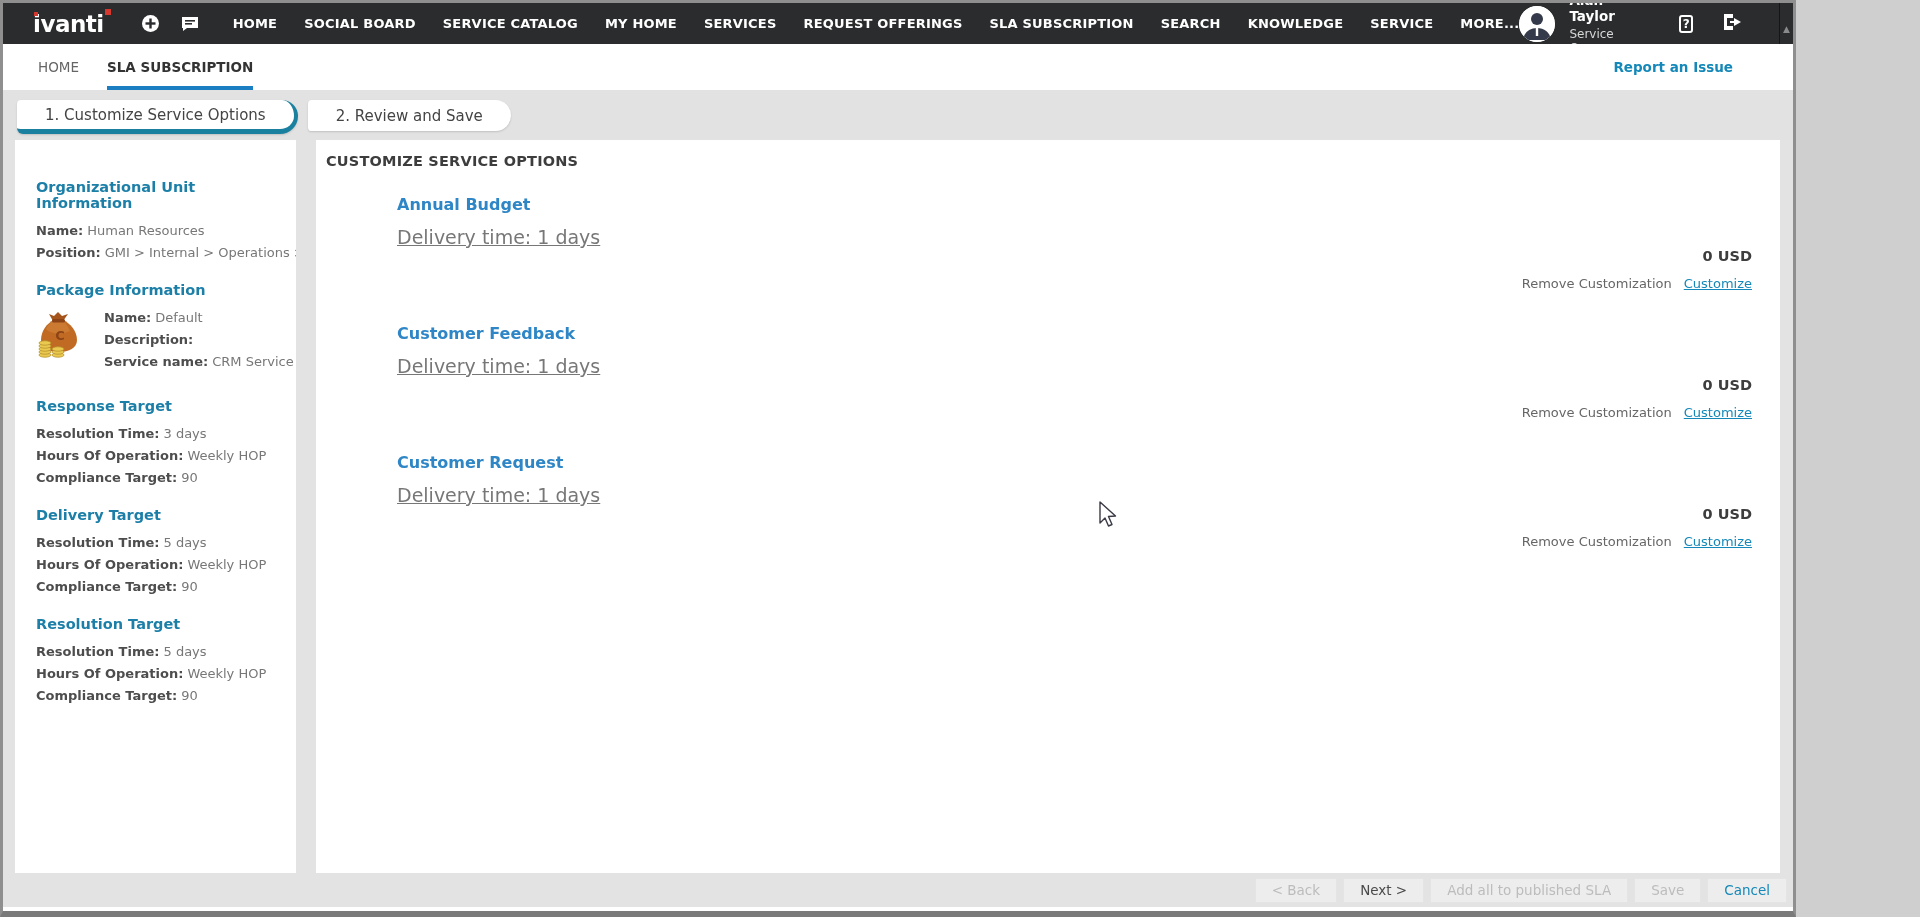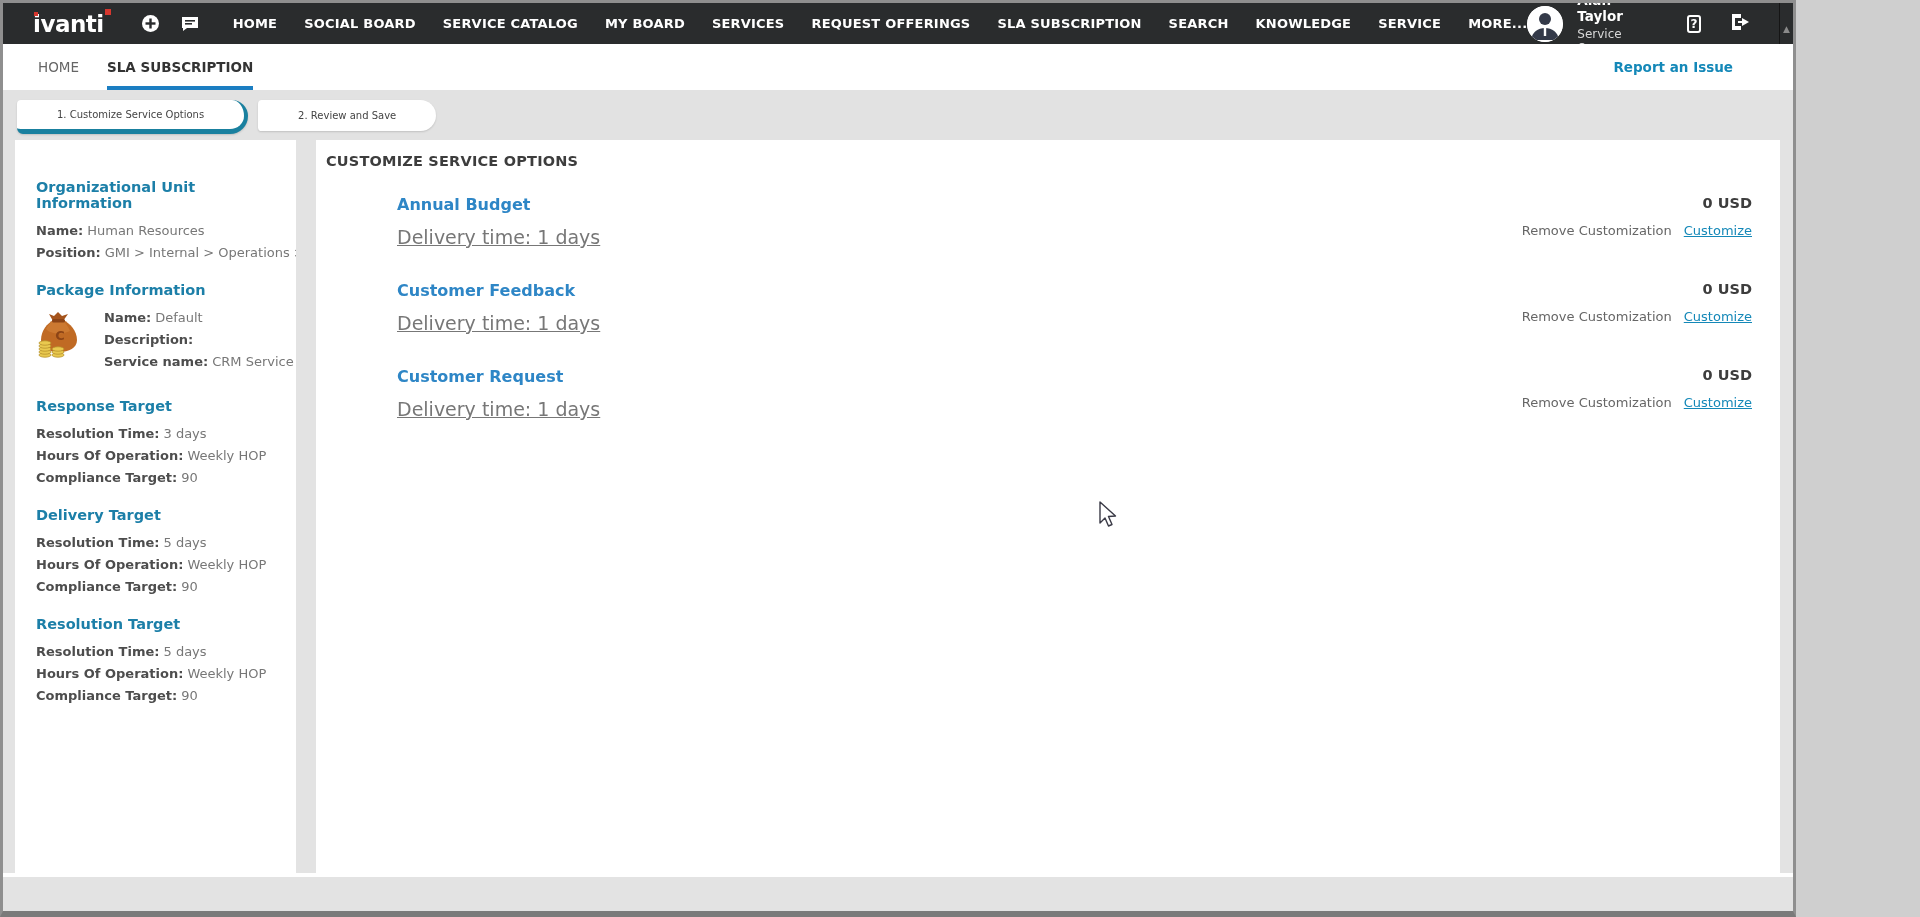--- a/index.html
+++ b/index.html
@@ -28,39 +28,39 @@
 
   
   .tabbar { position:relative; height:46px; background:#fff; display:flex; align-items:center; padding:0 60px 0 35px; }
   .tab { font-size:13.5px; color:#666; margin-right:28px; cursor:pointer; position:relative; height:100%; display:flex; align-items:center; }
   .tab.active { color:#333; font-weight:700; }
   .tab.active::after { content:""; position:absolute; left:0; right:0; bottom:0; height:4px; background:#1b7ec2; }
   .report-link { margin-left:auto; color:#1488b8; font-size:13.5px; font-weight:700; cursor:pointer; }
 
   
   .wizardbar { height:50px; background:#e2e2e2; display:flex; align-items:flex-start; padding:10px 0 0 14px; }
-  .step { height:31px; background:#fff; font-size:10px; color:#444; display:flex; align-items:center;
-          padding:0 40px; border-radius:4px 16px 16px 4px; margin-right:10px; box-shadow:0 1px 2px rgba(0,0,0,.15); cursor:pointer; }
+  .step { height:31px; background:#fff; font-size:15px; color:#444; display:flex; align-items:center;
+          padding:0 28px; border-radius:4px 16px 16px 4px; margin-right:10px; box-shadow:0 1px 2px rgba(0,0,0,.15); cursor:pointer; }
   .step.active { border-bottom:5px solid #19809f; border-right:4px solid #19809f; height:34px;
                  border-radius:4px 16px 18px 6px; }
 
   
   .content { display:flex; height:733px; background:#e3e3e3; }
   .sidebar { width:281px; margin-left:12px; background:#fff; padding:39px 12px 0 21px; overflow:hidden; }
   .sb-title { color:#1c7fa8; font-size:14.5px; font-weight:700; margin-bottom:12px; }
   .sb-section { margin-bottom:22px; }
   .sb-row { font-size:13px; color:#777; margin-bottom:7px; white-space:nowrap; }
   .sb-row b { color:#4d4d4d; font-weight:700; margin-right:4px; }
   .pkg-row { display:flex; }
   .pkg-icon { width:46px; height:48px; margin-right:22px; flex:0 0 auto; }
 
   .main { flex:1; background:#fff; margin:0 13px 0 20px; padding:13px 28px 0 10px; }
   .main-title { color:#3d3d3d; font-size:14.5px; font-weight:700; letter-spacing:0.2px; }
   .options { margin-top:26px; }
-  .option { display:flex; justify-content:space-between; margin-bottom:33px; }
+  .option { display:flex; justify-content:space-between; margin-bottom:33px;flex-direction:column; }
   .opt-left { margin-left:71px; }
   .opt-name { color:#2e86c6; font-size:16px; font-weight:700; cursor:pointer; }
   .opt-delivery { color:#777; font-size:19px; margin-top:12px;text-decoration:underline; }
   .opt-right { text-align:right; }
   .opt-price { color:#3d3d3d; font-size:14.5px; font-weight:700; }
   .opt-links { margin-top:12px; font-size:13px; }
   .remove-link { color:#666; margin-right:12px; cursor:pointer; }
   .customize-link { color:#1488b8; text-decoration:underline; cursor:pointer; }
 
   
@@ -93,21 +93,21 @@
           <path d="M1 1h16v11H6l-4 3v-3H1z" fill="#fff"></path>
           <rect x="4" y="4" width="10" height="1.6" fill="#2a2c2d"></rect>
           <rect x="4" y="7" width="7" height="1.6" fill="#2a2c2d"></rect>
         </svg>
     </span>
 
     <div class="menu">
       <span class="menu-item">HOME</span>
       <span class="menu-item">SOCIAL BOARD</span>
       <span class="menu-item">SERVICE CATALOG</span>
-      <span class="menu-item">MY BOARD</span>
+      <span class="menu-item">MY HOME</span>
       <span class="menu-item">SERVICES</span>
       <span class="menu-item">REQUEST OFFERINGS</span>
       <span class="menu-item">SLA SUBSCRIPTION</span>
       <span class="menu-item">SEARCH</span>
       <span class="menu-item">KNOWLEDGE</span>
       <span class="menu-item">SERVICE</span>
       <span class="menu-item">MORE...</span>
     </div>
 
     <div class="top-right">
@@ -247,20 +247,27 @@
             <div class="opt-links">
               <span class="remove-link">Remove Customization</span><span class="customize-link">Customize</span>
             </div>
           </div>
         </div>
 
       </div>
     </div>
   </div>
 
+  <div class="footer">
+    <button class="btn disabled">&lt; Back</button>
+    <button class="btn">Next &gt;</button>
+    <button class="btn disabled">Add all to published SLA</button>
+    <button class="btn disabled">Save</button>
+    <button class="btn link">Cancel</button>
+  </div>
   <div class="bottom-strip"></div>
 
   <div class="cursor">
     <svg width="22" height="30" viewBox="0 0 22 30">
         <path d="M2 1l0 21 5-5 3.5 8 3.5-1.5-3.5-8 7-0.5z" fill="#fff" stroke="#3a3a46" stroke-width="1.4" stroke-linejoin="round"></path>
       </svg>
   </div>
 
 </div>
 

